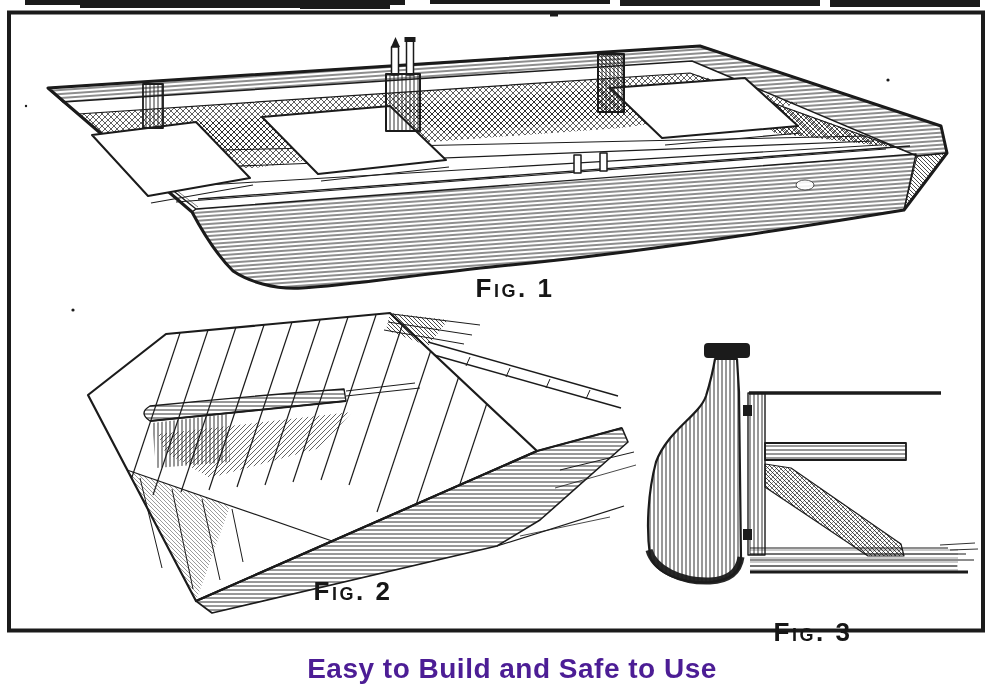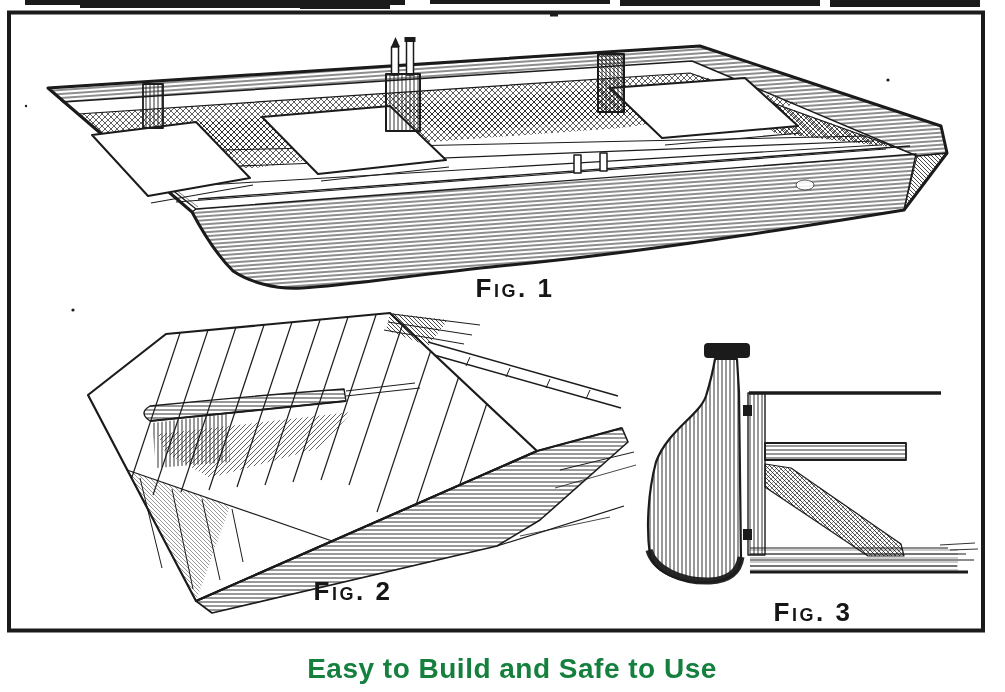--- a/index.html
+++ b/index.html
@@ -21,21 +21,21 @@
     color:#161616;
     white-space:nowrap;
   }
   .caption{
     position:absolute;
     left:512px;top:669px;
     transform:translate(-50%,-50%);
     font-weight:700;
     font-size:28px;
     letter-spacing:0.5px;
-    color:#15803d;
+    color:#4c1d95;
     white-space:nowrap;
   }
 </style>
 </head>
 <body>
 
 <div class="page">
 
   <svg class="illustration" width="1005" height="692" viewBox="0 0 1005 692">
     <defs>
@@ -229,16 +229,16 @@
                  C646,528 648,492 656,462 C668,430 699,416 706,396
                  C710,383 713,371 715,359 Z" fill="url(#pV)" stroke="#1b1b1b" stroke-width="2.2"></path>
         <path d="M649,550 C654,569 681,582 710,581 C730,580 739,571 741,557" fill="none" stroke="#1b1b1b" stroke-width="7" opacity="0.95"></path>
         <rect x="704" y="343" width="46" height="15" rx="4" fill="#1b1b1b"></rect>
       </g>
     </g>
   </svg>
 
   <div class="fig-label" style="left:515px;top:288px">Fig. 1</div>
   <div class="fig-label" style="left:353px;top:591px">Fig. 2</div>
-  <div class="fig-label" style="left:813px;top:612px">Fig. 3</div>
+  <div class="fig-label" style="left:813px;top:632px">Fig. 3</div>
 
   <div class="caption">Easy to Build and Safe to Use</div>
 </div>
 
 </body></html>

